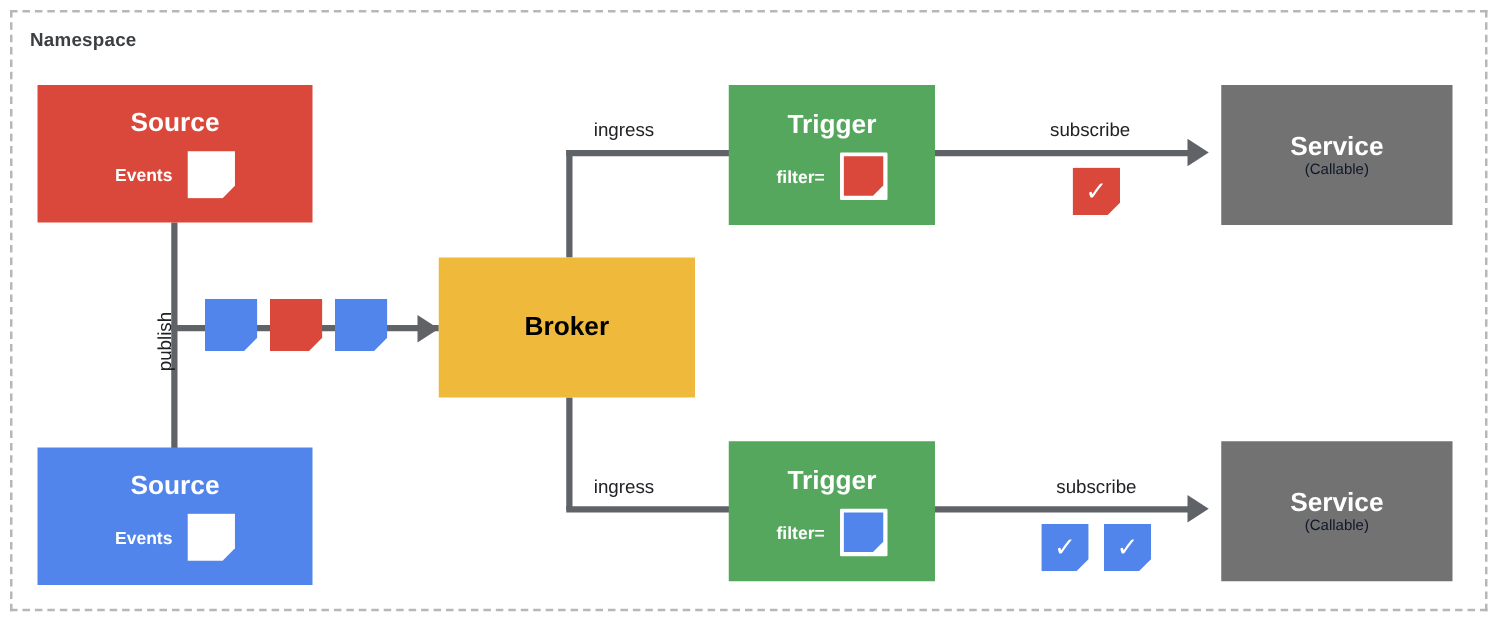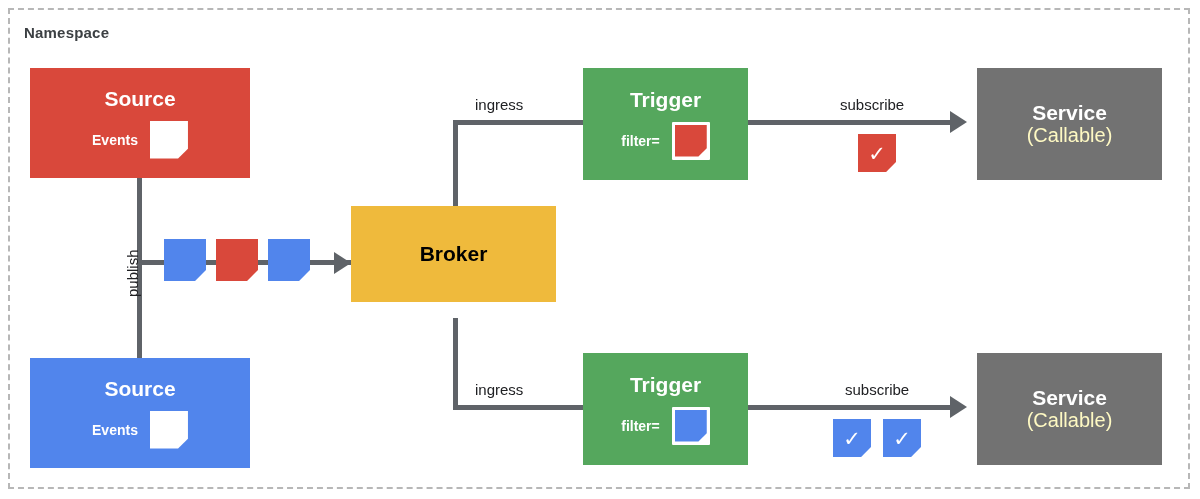--- a/index.html
+++ b/index.html
@@ -47,22 +47,22 @@
     align-items: center;
     justify-content: center;
   }
   .node .title {
     font-size: 21px;
     font-weight: bold;
     line-height: 1.1;
     color: #ffffff;
   }
   .node .subtitle {
-    font-size: 20px;
-    color: #fef9c3;
+    font-size: 12px;
+    color: #0f172a;
     line-height: 1.15;
   }
   .node-broker .title {
     color: #000000;
     font-size: 21px;
   }
   .row-inline {
     display: flex;
     align-items: center;
     justify-content: center;
@@ -182,21 +182,21 @@
   <div class="node" style="left:30px; top:358px; width:220px; height:110px; background:#5185EC;">
     <div class="title">Source</div>
     <div class="row-inline">
       <span class="lbl">Events</span>
       <span class="evcard" style="width:38px;height:38px;">
         <span class="face" style="display:block;background:#ffffff;"></span>
       </span>
     </div>
   </div>
 
-  <div class="node node-broker" style="left:351px; top:206px; width:205px; height:96px; background:#EFBA3C;">
+  <div class="node node-broker" style="left:351px; top:206px; width:205px; height:112px; background:#EFBA3C;">
     <div class="title">Broker</div>
   </div>
 
   <div class="node" style="left:583px; top:68px; width:165px; height:112px; background:#55A75D;">
     <div class="title">Trigger</div>
     <div class="row-inline">
       <span class="lbl">filter=</span>
       <span class="evcard ring" style="width:38px;height:38px;">
         <span class="face" style="display:block;background:#D9483B;"></span>
       </span>

